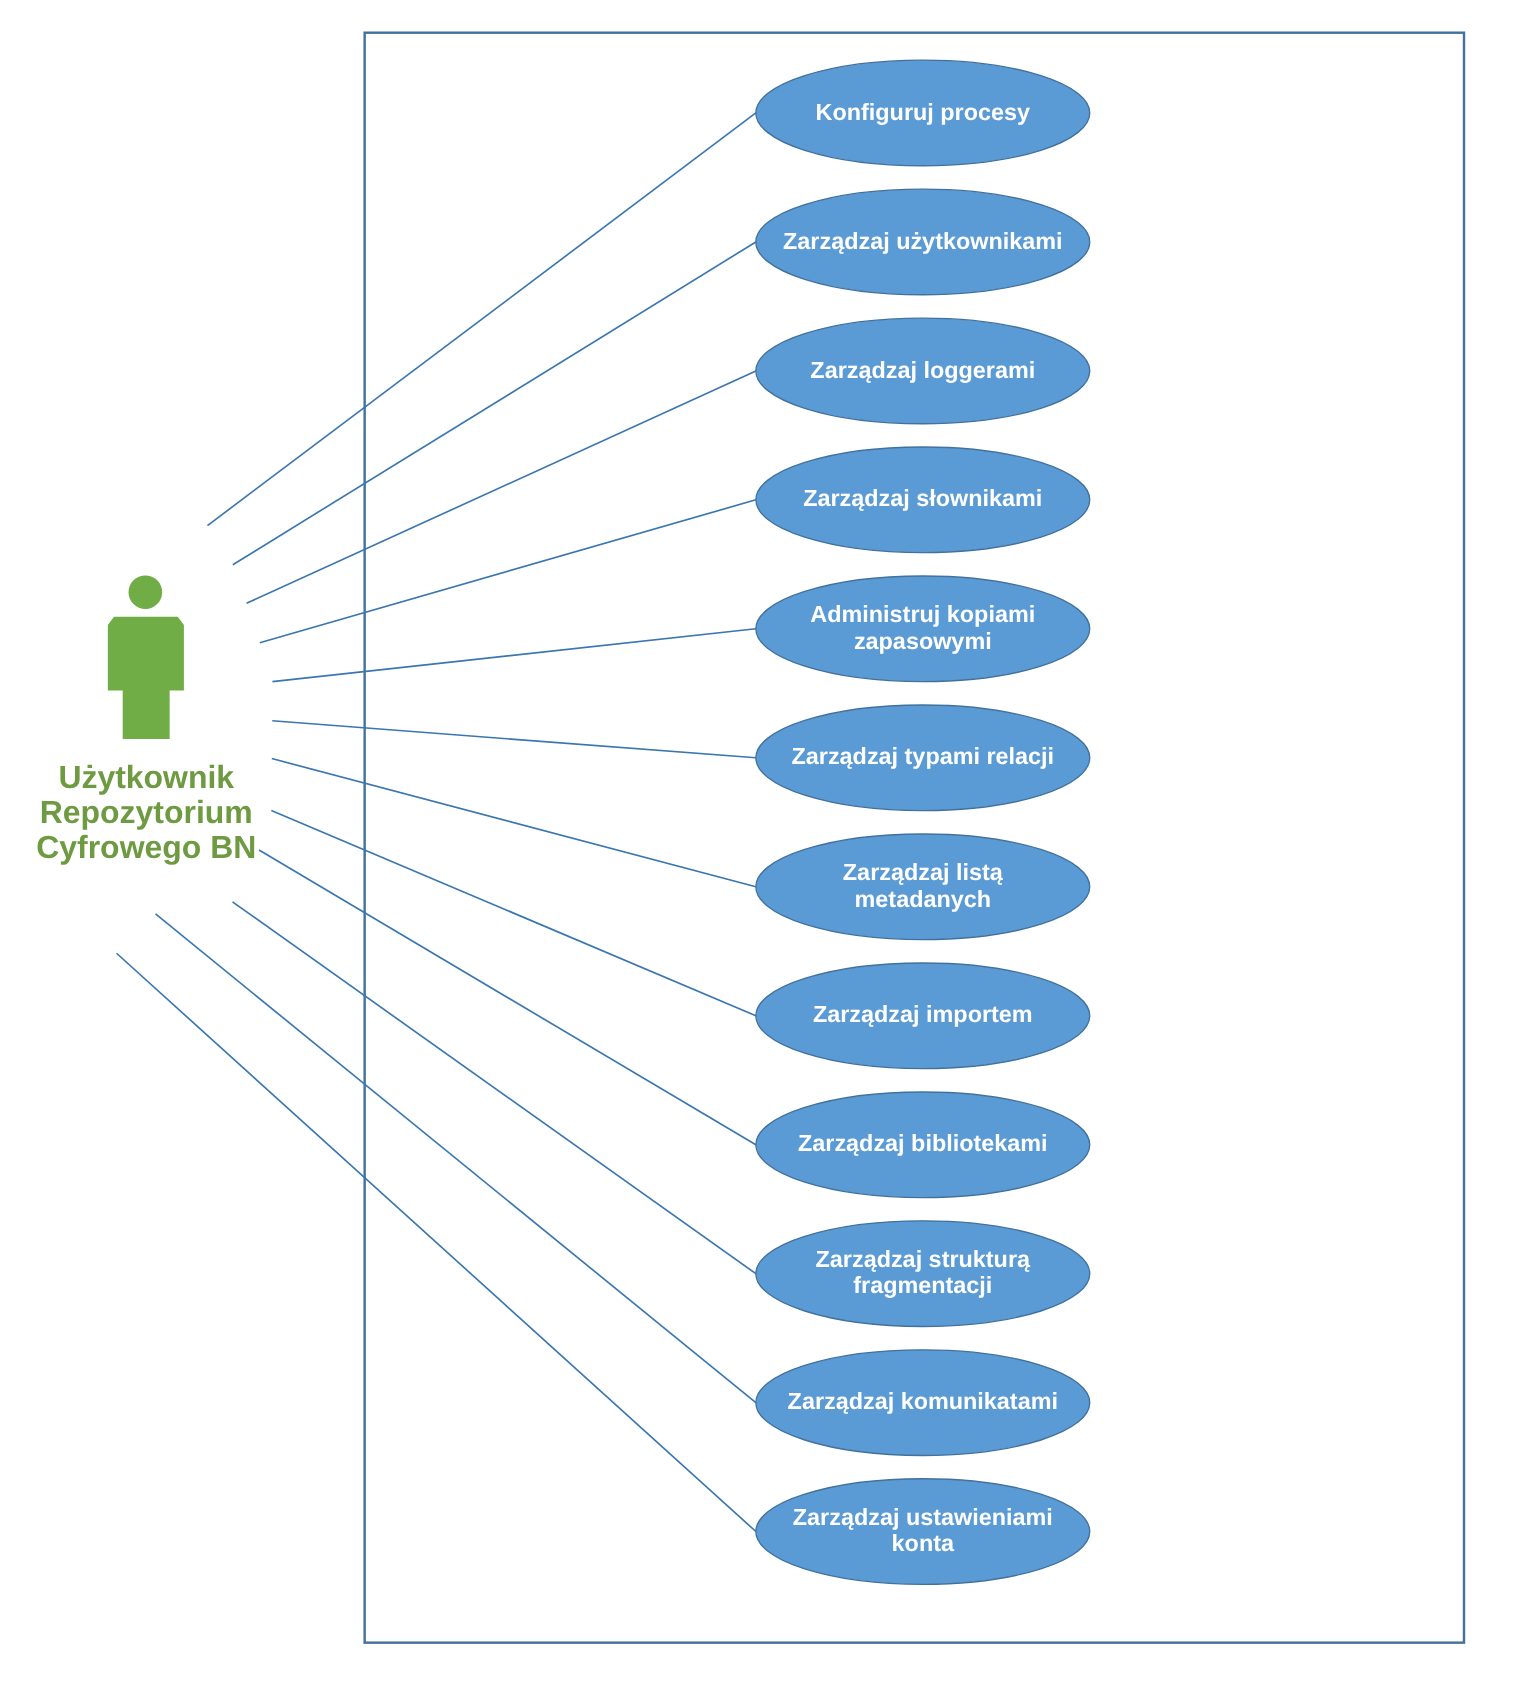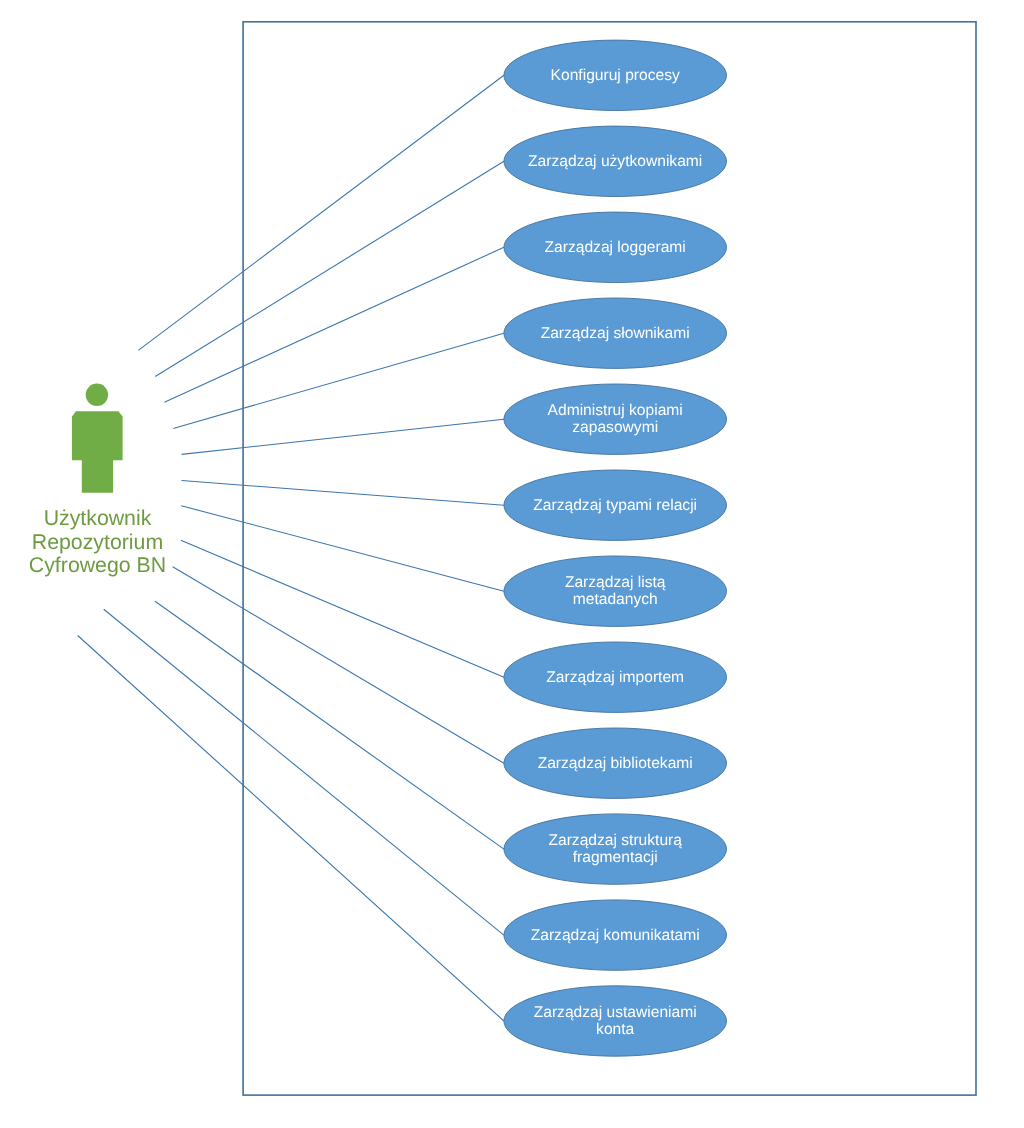--- a/index.html
+++ b/index.html
@@ -1,20 +1,20 @@
 <!DOCTYPE html>
 <html><head>
 <meta charset="utf-8">
 <style>
   html, body { margin:0; padding:0; background:#ffffff; }
   body { width:1024px; height:1128px; overflow:hidden;
          font-family:"Liberation Sans", sans-serif;
          -webkit-font-smoothing:antialiased; text-rendering:geometricPrecision; }
   svg text { -webkit-font-smoothing:antialiased; }
-  #stage { position:relative; width:1024px; height:1128px; }
+  #stage { position:relative; width:1024px; height:1128px;font-weight:bold; }
   svg.canvas { position:absolute; left:0; top:0; width:1024px; height:1128px; }
   .boundary { fill:none; stroke-width:1.6; }
   .assoc    { stroke-width:1.1; stroke-linecap:butt; }
   .uc       { stroke-width:0.9; }
   .uclabel, .actorlabel { font-family:"Liberation Sans", sans-serif; text-anchor:middle; }
 </style>
 </head>
 <body>
 
 <div id="stage">

